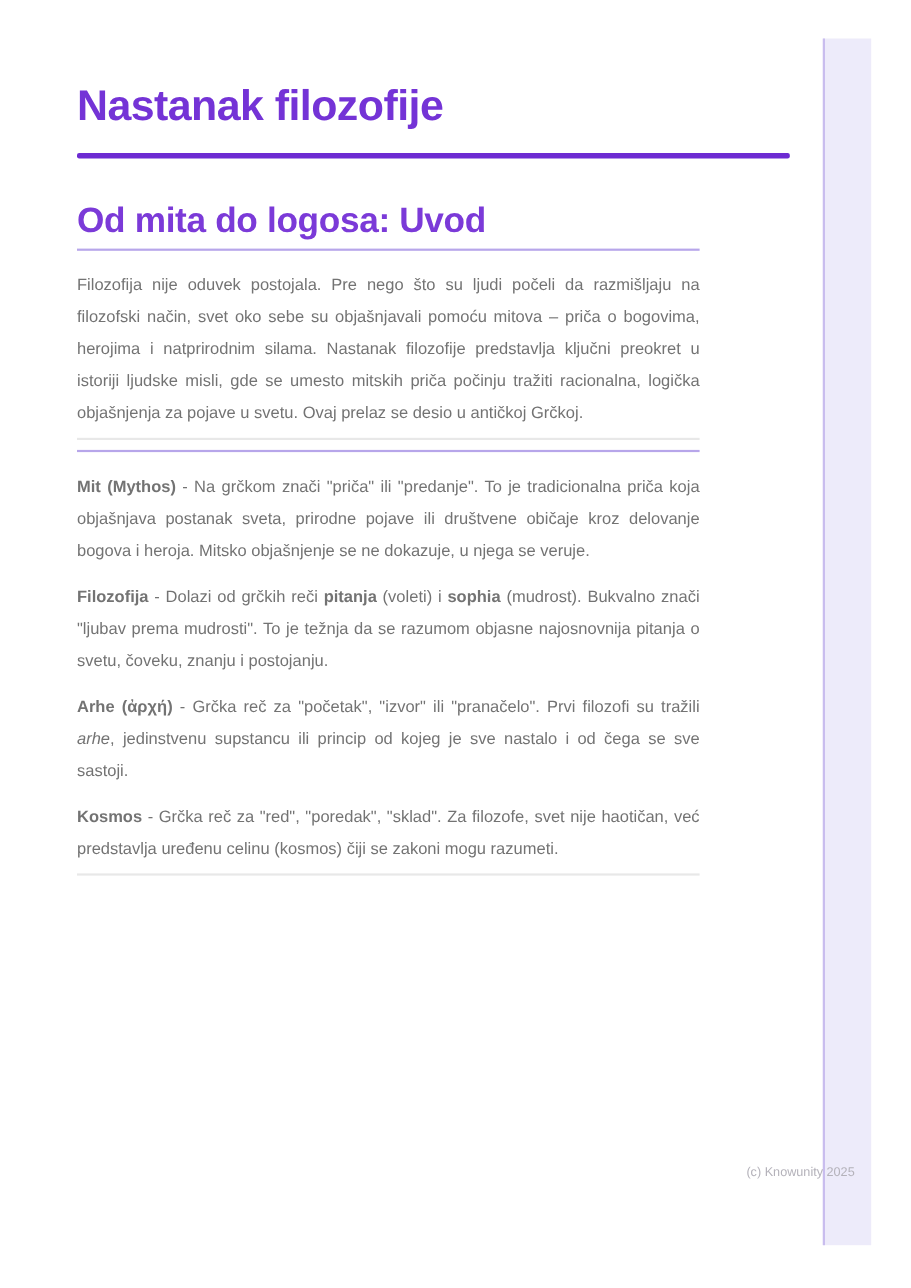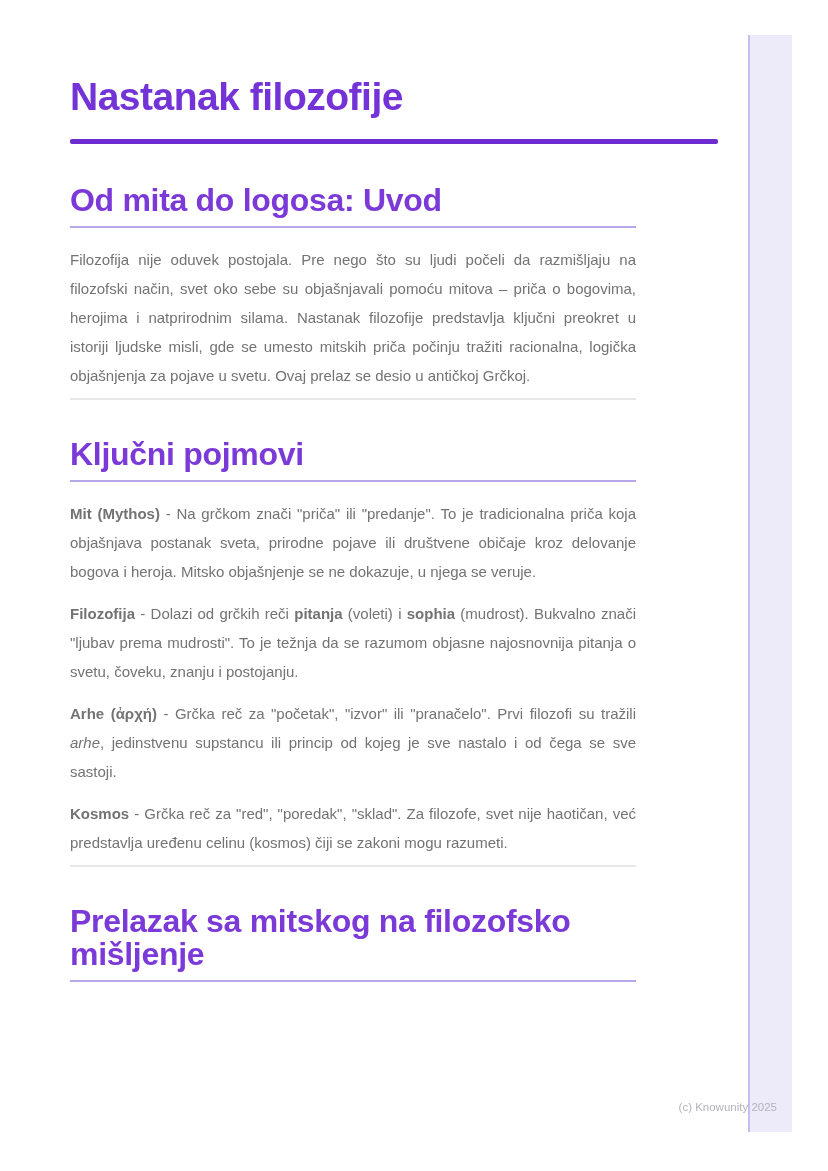--- a/index.html
+++ b/index.html
@@ -73,21 +73,21 @@
 
   .divider {
     width: 566px; height: 2px;
     background: #e8e8e8;
     margin-top: 8px;
   }
   .divider + section h2 { margin-top: 38px; }
 
   .copyright {
     position: absolute;
-    top: 1101px; right: 51px;
+    top: 1060px; right: 51px;
     font-size: 11.5px;
     color: #b4b2ba;
     z-index: 2;
   }
 </style>
 </head>
 <body>
 
 <div class="page">
 
@@ -100,32 +100,27 @@
 
     <section>
       <h2>Od mita do logosa: Uvod</h2>
       <div class="h2-rule"></div>
       <p class="para"><span>Filozofija nije oduvek postojala. Pre nego što su ljudi počeli da razmišljaju na filozofski način, svet oko sebe su objašnjavali pomoću mitova – priča o bogovima, herojima i natprirodnim silama. Nastanak filozofije predstavlja ključni preokret u istoriji ljudske misli, gde se umesto mitskih priča počinju tražiti racionalna, logička objašnjenja za pojave u svetu. Ovaj prelaz se desio u antičkoj Grčkoj.</span></p>
     </section>
 
     <div class="divider"></div>
 
     <section>
-      <h2>Ključni pojmovi</h2>
       <div class="h2-rule"></div>
       <p class="para"><b>Mit (Mythos)</b><span> - Na grčkom znači "priča" ili "predanje". To je tradicionalna priča koja objašnjava postanak sveta, prirodne pojave ili društvene običaje kroz delovanje bogova i heroja. Mitsko objašnjenje se ne dokazuje, u njega se veruje.</span></p>
       <p class="para"><b>Filozofija</b><span> - Dolazi od grčkih reči </span><b>pitanja</b><span> (voleti) i </span><b>sophia</b><span> (mudrost). Bukvalno znači "ljubav prema mudrosti". To je težnja da se razumom objasne najosnovnija pitanja o svetu, čoveku, znanju i postojanju.</span></p>
       <p class="para"><b>Arhe (ἀρχή)</b><span> - Grčka reč za "početak", "izvor" ili "pranačelo". Prvi filozofi su tražili </span><i>arhe</i><span>, jedinstvenu supstancu ili princip od kojeg je sve nastalo i od čega se sve sastoji.</span></p>
       <p class="para"><b>Kosmos</b><span> - Grčka reč za "red", "poredak", "sklad". Za filozofe, svet nije haotičan, već predstavlja uređenu celinu (kosmos) čiji se zakoni mogu razumeti.</span></p>
     </section>
 
     <div class="divider"></div>
 
-    <section>
-      <h2>Prelazak sa mitskog na filozofsko mišljenje</h2>
-      <div class="h2-rule"></div>
-    </section>
 
   </div>
 
   <div class="copyright">(c) Knowunity 2025</div>
 
 </div>
 
 </body></html>

